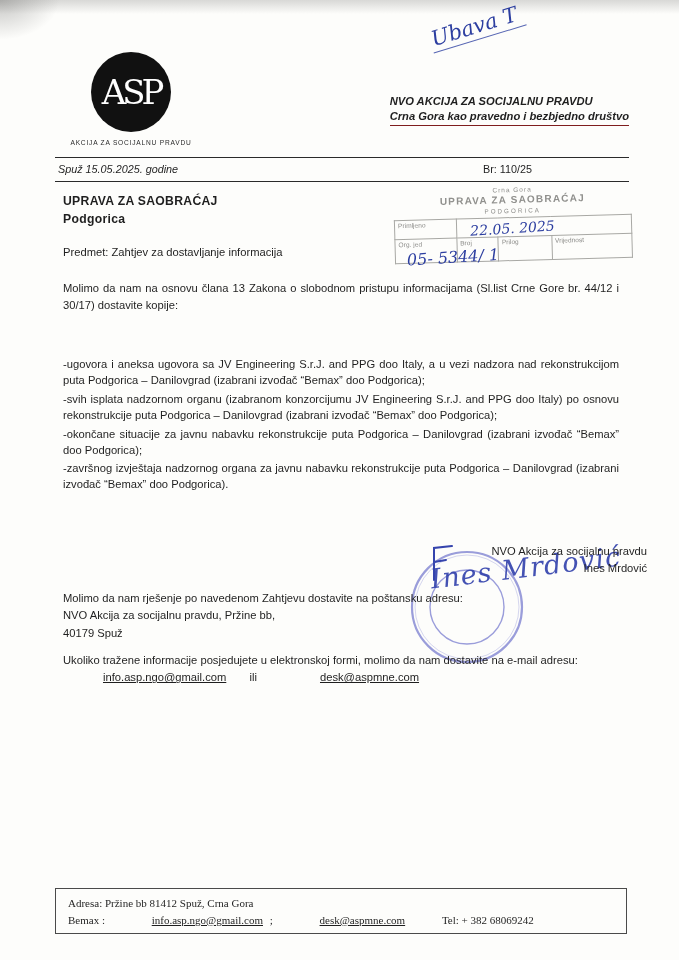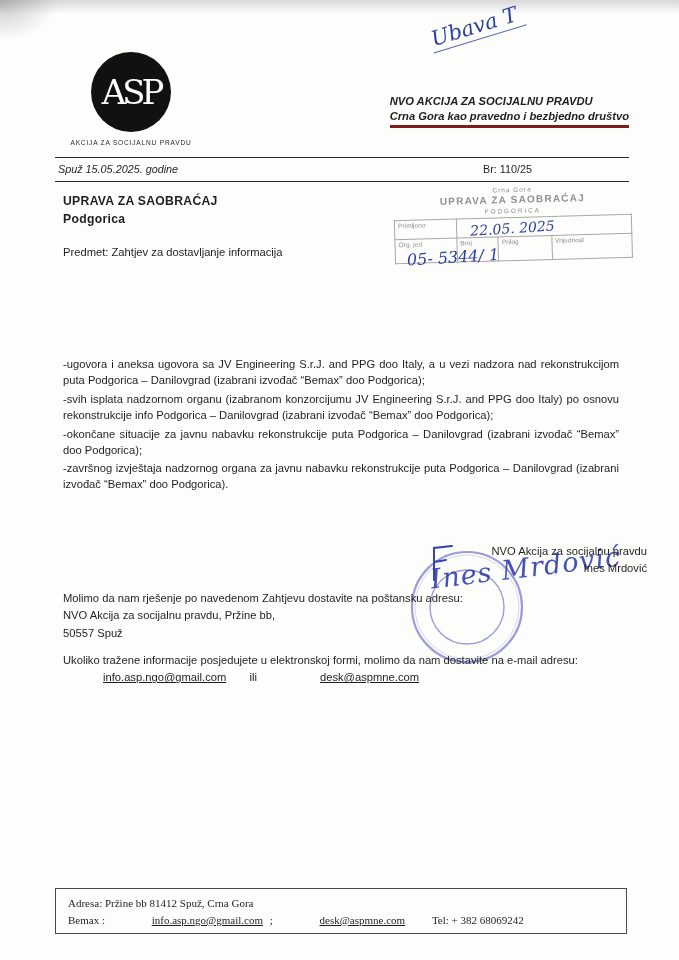--- a/index.html
+++ b/index.html
@@ -46,21 +46,21 @@
     font-family: "DejaVu Serif", serif; font-style: italic;
     color: #2c3ea0; font-size: 21px;
     transform: rotate(-17deg);
     border-bottom: 1.5px solid rgba(44,62,160,0.8);
     padding: 0 6px 1px 2px;
   }
 
   
   .org-block { position: absolute; right: 50px; top: 94px; text-align: left; }
   .org-block div { font-size: 11.2px; font-weight: 700; font-style: italic; line-height: 1.35; }
-  .org-block .motto { border-bottom: 3px solid #7f1d1d; padding-bottom: 1px; }
+  .org-block .motto { border-bottom: 1px solid #7f1d1d; padding-bottom: 1px; }
 
   
   .meta-band {
     position: absolute; left: 55px; right: 50px; top: 157px;
     border-top: 1.4px solid #2a2a2a; border-bottom: 1.4px solid #2a2a2a;
     height: 25px; font-size: 10.8px;
   }
   .meta-band .place { position: absolute; left: 3px; top: 5px; font-style: italic; }
   .meta-band .ref { position: absolute; left: 428px; top: 5px; }
 
@@ -126,21 +126,21 @@
 
   
   .footer-box {
     position: absolute; left: 55px; top: 888px; width: 572px; height: 46px;
     border: 1px solid #4a4a4a;
     padding: 6px 12px;
     font-family: "Liberation Serif", serif; font-size: 11px; line-height: 1.55;
   }
   .footer-box .lab { margin-right: 4px; }
   .footer-box .sep { margin: 0 4px; }
-  .footer-box .tel { margin-left: 24px; }
+  .footer-box .tel { margin-left: 34px; }
 </style>
 </head>
 <body>
 
 <div class="paper">
 
   <div class="logo-wrap">
     <div class="logo-circle">
       <span>ASP</span>
     </div>
@@ -186,24 +186,25 @@
           <td class="tall">Vrijednost</td>
         </tr>
       </tbody>
         </table>
       <div class="stamp-broj-value">05- 5344/ 1</div>
     </div>
   </div>
 
   <div class="subject">Predmet: Zahtjev za dostavljanje informacija</div>
 
+  <div class="intro">Molimo da nam na osnovu člana 13 Zakona o slobodnom pristupu informacijama (Sl.list Crne Gore br. 44/12 i 30/17) dostavite kopije:</div>
 
   <div class="items">
     <p>-ugovora i aneksa ugovora sa JV Engineering S.r.J. and PPG doo Italy, a u vezi nadzora nad rekonstrukcijom puta Podgorica – Danilovgrad (izabrani izvođač “Bemax” doo Podgorica);</p>
-    <p>-svih isplata nadzornom organu (izabranom konzorcijumu JV Engineering S.r.J. and PPG doo Italy) po osnovu rekonstrukcije info Podgorica – Danilovgrad (izabrani izvođač “Bemax” doo Podgorica);</p>
+    <p>-svih isplata nadzornom organu (izabranom konzorcijumu JV Engineering S.r.J. and PPG doo Italy) po osnovu rekonstrukcije puta Podgorica – Danilovgrad (izabrani izvođač “Bemax” doo Podgorica);</p>
     <p>-okončane situacije za javnu nabavku rekonstrukcije puta Podgorica – Danilovgrad (izabrani izvođač “Bemax” doo Podgorica);</p>
     <p>-završnog izvještaja nadzornog organa za javnu nabavku rekonstrukcije puta Podgorica – Danilovgrad (izabrani izvođač “Bemax” doo Podgorica).</p>
   </div>
 
   <svg class="round-stamp" width="118" height="118" viewBox="0 0 118 118">
     <circle cx="59" cy="59" r="55" fill="none" stroke="#4a4fc0" stroke-width="2.2"></circle>
     <circle cx="59" cy="59" r="37" fill="none" stroke="#4a4fc0" stroke-width="1.4"></circle>
     <circle cx="59" cy="59" r="52" fill="none" stroke="#4a4fc0" stroke-width="0.7" opacity="0.6"></circle>
   </svg>
 
@@ -213,21 +214,21 @@
   <div class="sig-hand">Ines Mrdović</div>
 
   <div class="sig-block">
     <div>NVO Akcija za socijalnu pravdu</div>
     <div>Ines Mrdović</div>
   </div>
 
   <div class="postal">
     <div>Molimo da nam rješenje po navedenom Zahtjevu dostavite na poštansku adresu:</div>
     <div>NVO Akcija za socijalnu pravdu, Pržine bb,</div>
-    <div>50557 Spuž</div>
+    <div>40179 Spuž</div>
   </div>
 
   <div class="electronic">
     <div>Ukoliko tražene informacije posjedujete u elektronskoj formi, molimo da nam dostavite na e-mail adresu:</div>
     <div>
       <span class="email-link">info.asp.ngo@gmail.com</span>
       <span class="conj">ili</span>
       <span class="email-link">desk@aspmne.com</span>
     </div>
   </div>

